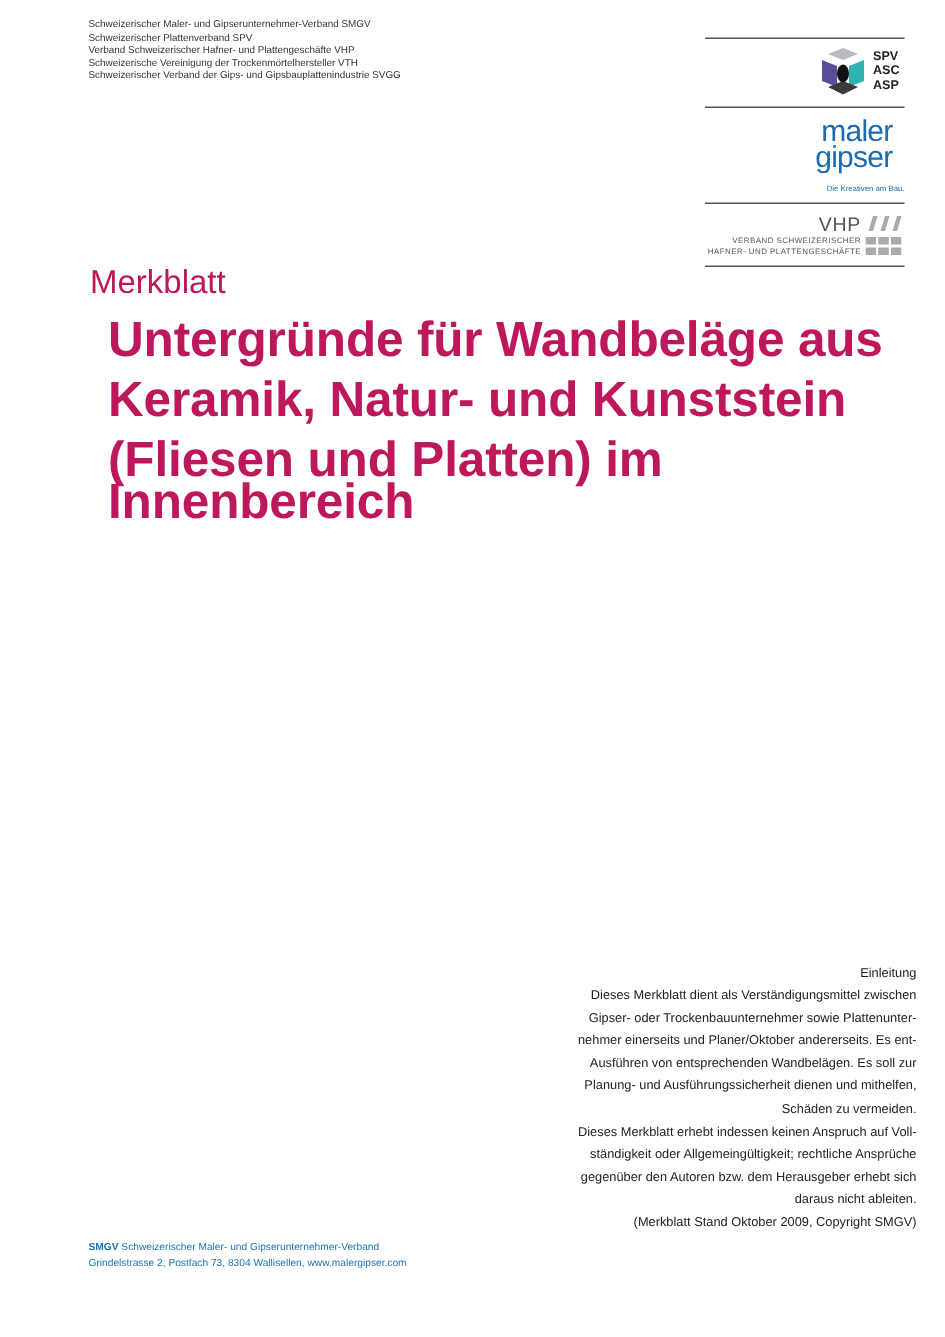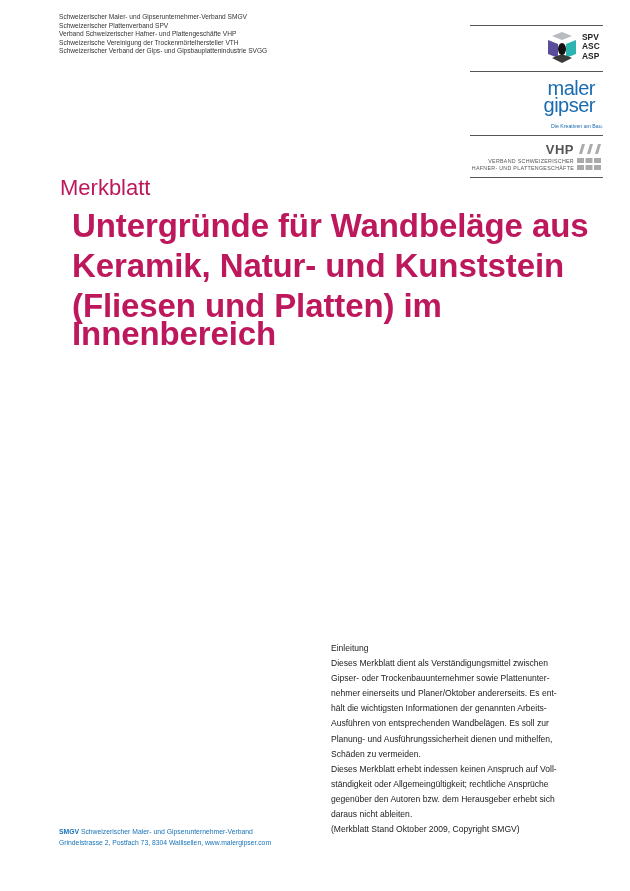--- a/index.html
+++ b/index.html
@@ -14,31 +14,31 @@
 
   .spv { position: relative; height: 45px; text-decoration: underline; }
   .cube { position: absolute; left: 74px; top: 6px; }
   .spv-text { position: absolute; left: 112px; top: 7px; font-size: 8.4px; font-weight: bold; line-height: 9.4px; color: #222; }
 
   .malergipser { position: relative; height: 63px; }
   .mg-word { position: absolute; right: 8px; top: 8px; color: #1a6bb0; font-size: 20px; line-height: 17px; letter-spacing: -0.5px; text-align: right; }
   .mg-tag { position: absolute; right: 0px; top: 51px; color: #1a6bb0; font-size: 5.2px; }
 
   .vhp { position: relative; height: 41px; }
-  .vhp-title { position: absolute; right: 29px; top: 6px; font-size: 13px; font-weight: bold; color: #555; letter-spacing: 0.5px; }
+  .vhp-title { position: absolute; right: 29px; top: 6px; font-size: 13px; font-weight: normal; color: #555; letter-spacing: 0.5px; }
   .vhp-slash { position: absolute; right: 2px; top: 8px; width: 24px; height: 10px; }
   .vhp-line1 { position: absolute; right: 29px; top: 22px; font-size: 5.3px; color: #555; letter-spacing: 0.3px; }
   .vhp-line2 { position: absolute; right: 29px; top: 29px; font-size: 5.3px; color: #555; letter-spacing: 0.3px; }
   .vhp-grid { position: absolute; right: 2px; top: 22px; width: 24px; height: 12px; }
 
   .title-block { position: absolute; left: 60px; top: 175px; color: #be185d; }
   .kicker { font-size: 22px; line-height: 25px; font-weight: normal; margin: 0; }
   .main-title { font-size: 33px; line-height: 28px; font-weight: bold; margin: 12px; letter-spacing: -0.1px; }
 
-  .intro { position: absolute; left: 331px; top: 641px; width: 280px; font-size: 8.55px; line-height: 15.1px; color: #222; }
+  .intro { position: absolute; left: 331px; top: 641px; width: 280px; font-size: 8.55px; line-height: 15.1px; color: #222; text-align: right; }
   .intro p { margin: 0; white-space: nowrap; }
 
   .footer { position: absolute; left: 59px; top: 827px; font-size: 6.8px; line-height: 10.6px; color: #1a73b8; }
   .footer .strong { font-weight: bold; }
 </style>
 </head>
 <body>
 
 <div class="assoc-list">
   <div>Schweizerischer Maler- und Gipserunternehmer-Verband SMGV</div>
@@ -99,21 +99,20 @@
   <div class="main-title">Untergründe für Wandbeläge aus</div>
   <div class="main-title">Keramik, Natur- und Kunststein</div>
   <div class="main-title">(Fliesen und Platten) im Innenbereich</div>
 </div>
 
 <div class="intro">
   <p>Einleitung</p>
   <p>Dieses Merkblatt dient als Verständigungsmittel zwischen</p>
   <p>Gipser- oder Trockenbauunternehmer sowie Plattenunter-</p>
   <p>nehmer einerseits und Planer/Oktober andererseits. Es ent-</p>
-  <p>hält die wichtigsten Informationen der genannten Arbeits-</p>
   <p>Ausführen von entsprechenden Wandbelägen. Es soll zur</p>
   <p>Planung- und Ausführungssicherheit dienen und mithelfen,</p>
   <p>Schäden zu vermeiden.</p>
   <p>Dieses Merkblatt erhebt indessen keinen Anspruch auf Voll-</p>
   <p>ständigkeit oder Allgemeingültigkeit; rechtliche Ansprüche</p>
   <p>gegenüber den Autoren bzw. dem Herausgeber erhebt sich</p>
   <p>daraus nicht ableiten.</p>
   <p>(Merkblatt Stand Oktober 2009, Copyright SMGV)</p>
 </div>
 

